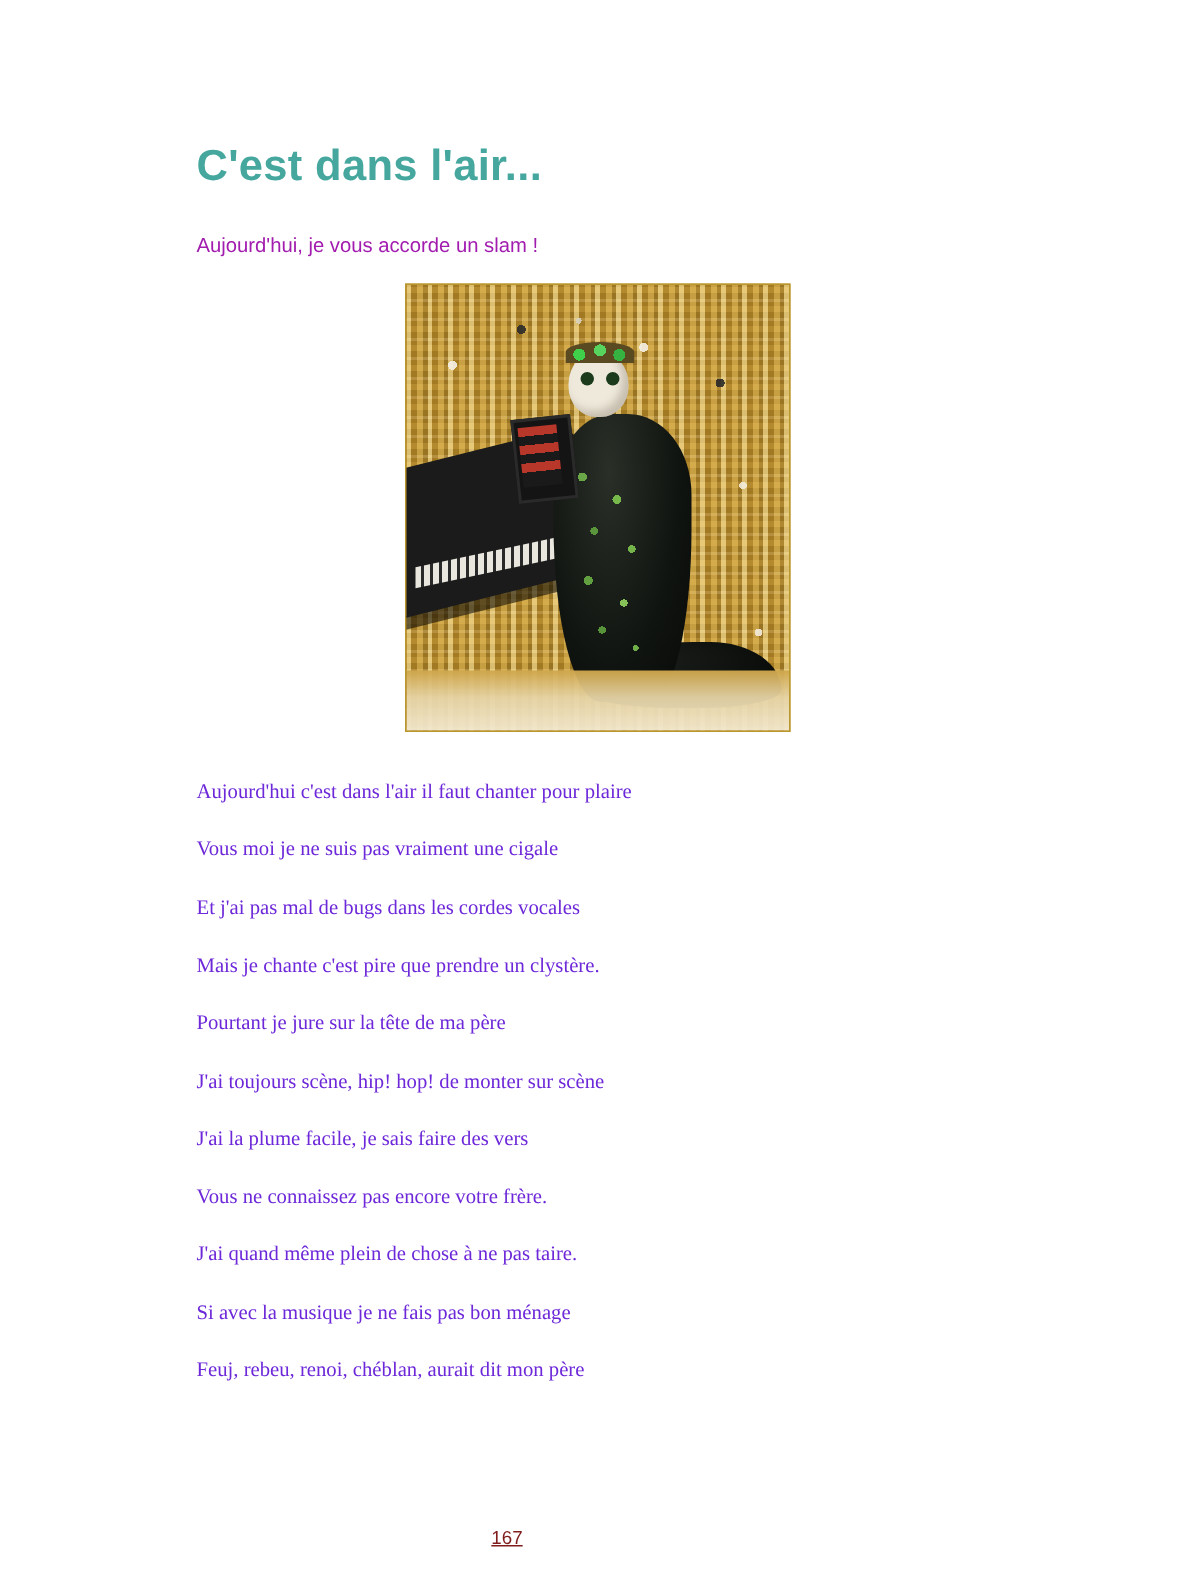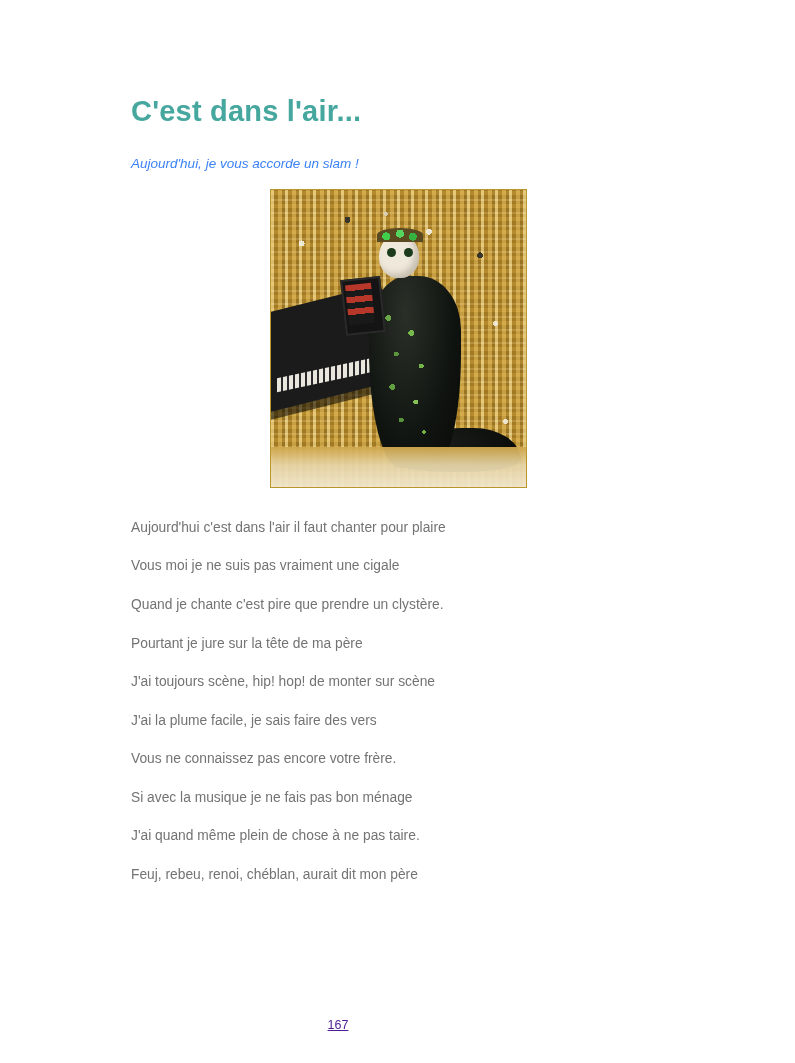--- a/index.html
+++ b/index.html
@@ -30,23 +30,22 @@
   }
   .doc-title {
     font-size: 29px;
     font-weight: bold;
     color: #45a79e;
     letter-spacing: 0.2px;
     margin: 0 0 28px 0;
     line-height: 1.1;
   }
   .subtitle {
-    font-style: italic;
     font-size: 13.5px;
-    color: #3b82f6;
+    color: #a21caf;
     margin: 0 0 18px 0;
   }
   .figure {
     width: 255px;
     height: 297px;
     margin: 0 auto 32px auto;
     border: 1px solid #b9972f;
     position: relative;
     overflow: hidden;
     background: #c69c3c;
@@ -201,32 +200,33 @@
     height: 44px;
     background: radial-gradient(ellipse at 30% 30%, #1a1e1a 0%, #0a0c0a 70%);
     border-radius: 60% 40% 48% 52% / 70% 80% 30% 26%;
   }
   .poem {
     margin-top: 2px;
   }
   .poem .line {
     font-size: 13.8px;
     line-height: 1.2;
-    color: #737373;
+    color: #6d28d9;
     margin: 0 0 22px 0;
     white-space: pre-wrap;
+    font-family: Liberation Serif, serif;
   }
   .page-number {
     position: absolute;
     left: 0;
     right: 0;
     top: 1018px;
     text-align: center;
     font-size: 12.5px;
-    color: #4c1d95;
+    color: #7f1d1d;
     text-decoration: underline;
   }
 </style>
 </head>
 <body>
 
 <div class="page">
   <div class="content">
 
     <h1 class="doc-title">C'est dans l'air...</h1>
@@ -246,26 +246,27 @@
       <div class="head"></div>
       <div class="hair"></div>
       <div class="eye-l"></div>
       <div class="eye-r"></div>
       <div class="floor"></div>
     </div>
 
     <div class="poem">
       <p class="line">Aujourd'hui c'est dans l'air il faut chanter pour plaire</p>
       <p class="line">Vous moi je ne suis pas vraiment une cigale</p>
-      <p class="line">Quand je chante c'est pire que prendre un clystère.</p>
+      <p class="line">Et j'ai pas mal de bugs dans les cordes vocales</p>
+      <p class="line">Mais je chante c'est pire que prendre un clystère.</p>
       <p class="line">Pourtant je jure sur la tête de ma père</p>
       <p class="line">J'ai toujours scène, hip! hop! de monter sur scène</p>
       <p class="line">J'ai la plume facile, je sais faire des vers</p>
       <p class="line">Vous ne connaissez pas encore votre frère.</p>
+      <p class="line">J'ai quand même plein de chose à ne pas taire.</p>
       <p class="line">Si avec la musique je ne fais pas bon ménage</p>
-      <p class="line">J'ai quand même plein de chose à ne pas taire.</p>
       <p class="line">Feuj, rebeu, renoi, chéblan, aurait dit mon père</p>
     </div>
 
   </div>
 
   <div class="page-number">167</div>
 </div>
 
 </body></html>

